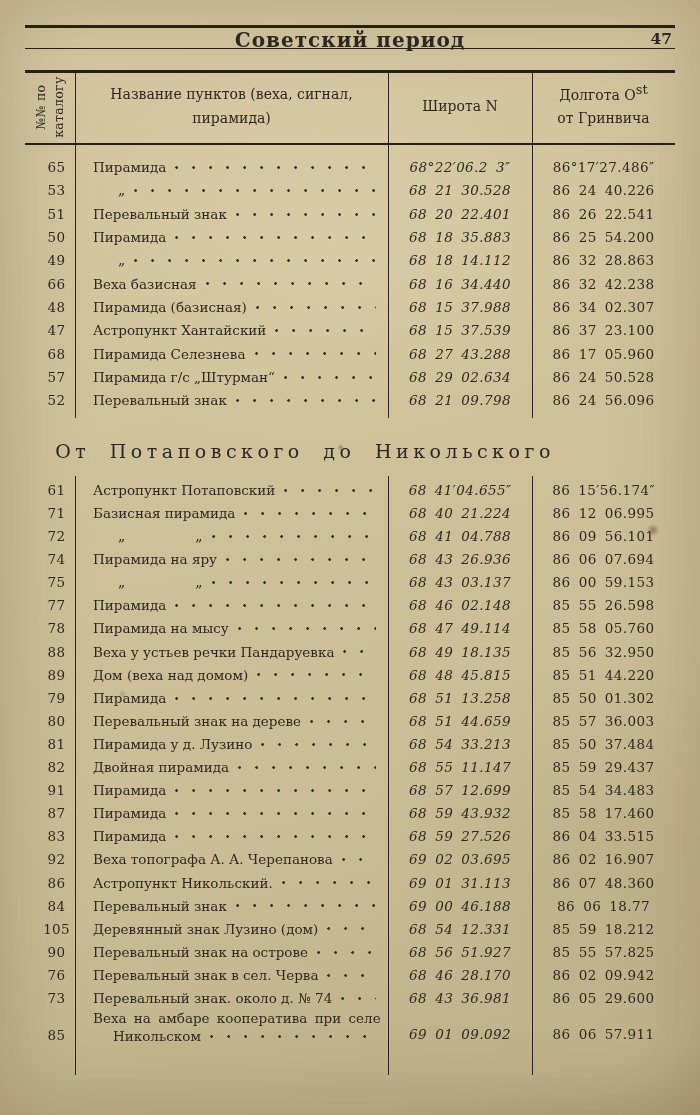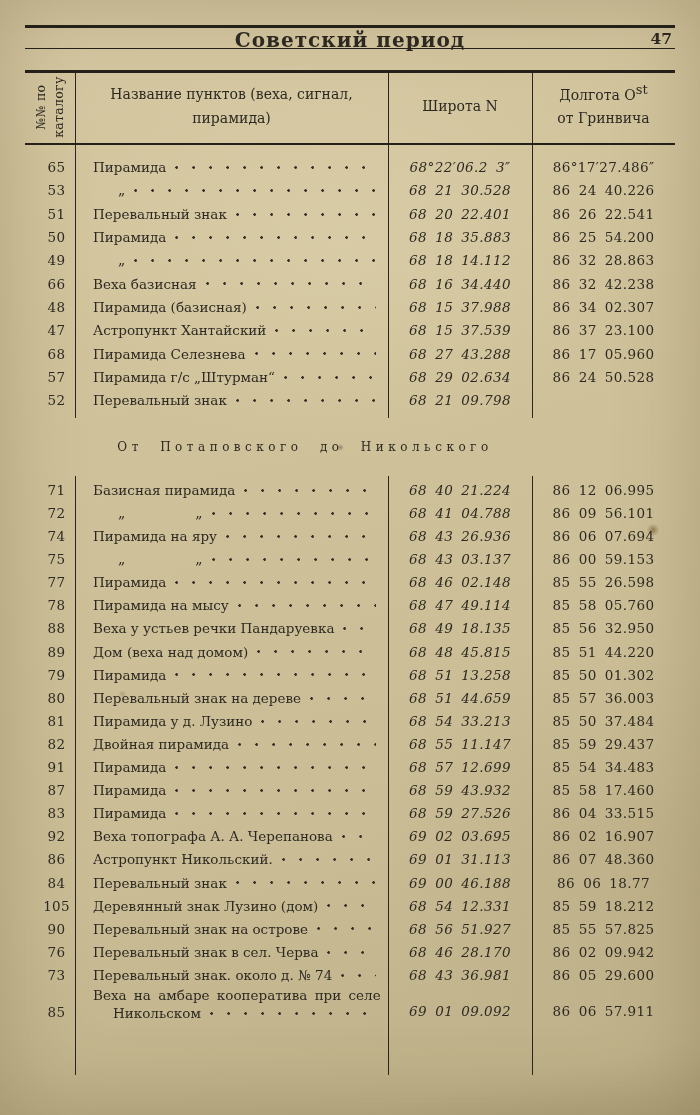--- a/index.html
+++ b/index.html
@@ -52,21 +52,21 @@
   .hdr-num{left:25px;width:50px;}
   .hdr-num .rot{transform:rotate(-90deg);font-size:12.5px;line-height:1.45;
        text-align:center;white-space:nowrap;letter-spacing:.3px;}
   .hdr-name{left:75px;width:313px;}
   .hdr-lat{left:388px;width:144px;}
   .hdr-lon{left:532px;width:143px;line-height:1.65;}
   .hdr sup{font-size:13px;line-height:0;}
 
   .section-heading{
     position:absolute;left:25px;top:440px;width:560px;text-align:center;
-    font-size:12px;letter-spacing:4.5px;word-spacing:9px;
+    font-size:19px;letter-spacing:4.5px;word-spacing:9px;
   }
 
   .rows{position:absolute;left:25px;width:650px;}
   #block1{top:146px;padding-top:9px;}
   #block2{top:476px;padding-top:2px;}
 
   .row{display:flex;height:23.3px;}
   #block2 .row{height:23.1px;}
   .row.twoline{height:37px;}
   #block2 .row.twoline{height:37px;}
@@ -226,30 +226,40 @@
         <div class="cell c-lat">68 29 02.634</div>
         <div class="cell c-lon">86 24 50.528</div>
       </div>
       <div class="row">
         <div class="cell c-num">52</div>
         <div class="cell c-name">
           <span>Перевальный знак</span>
           <div class="leader"></div>
         </div>
         <div class="cell c-lat">68 21 09.798</div>
+        <div class="cell c-lon">86 24 56.096</div>
       </div>
     </div>
 
   <div class="section-heading">От Потаповского до Никольского</div>
 
   <div class="vline v-a v-blk2"></div>
   <div class="vline v-b v-blk2"></div>
   <div class="vline v-c v-blk2"></div>
 
   <div id="block2" class="rows">
+      <div class="row">
+        <div class="cell c-num">61</div>
+        <div class="cell c-name">
+          <span>Астропункт Потаповский</span>
+          <div class="leader"></div>
+        </div>
+        <div class="cell c-lat">68 41′04.655″</div>
+        <div class="cell c-lon">86 15′56.174″</div>
+      </div>
       <div class="row">
         <div class="cell c-num">71</div>
         <div class="cell c-name">
           <span>Базисная пирамида</span>
           <div class="leader"></div>
         </div>
         <div class="cell c-lat">68 40 21.224</div>
         <div class="cell c-lon">86 12 06.995</div>
       </div>
       <div class="row">

